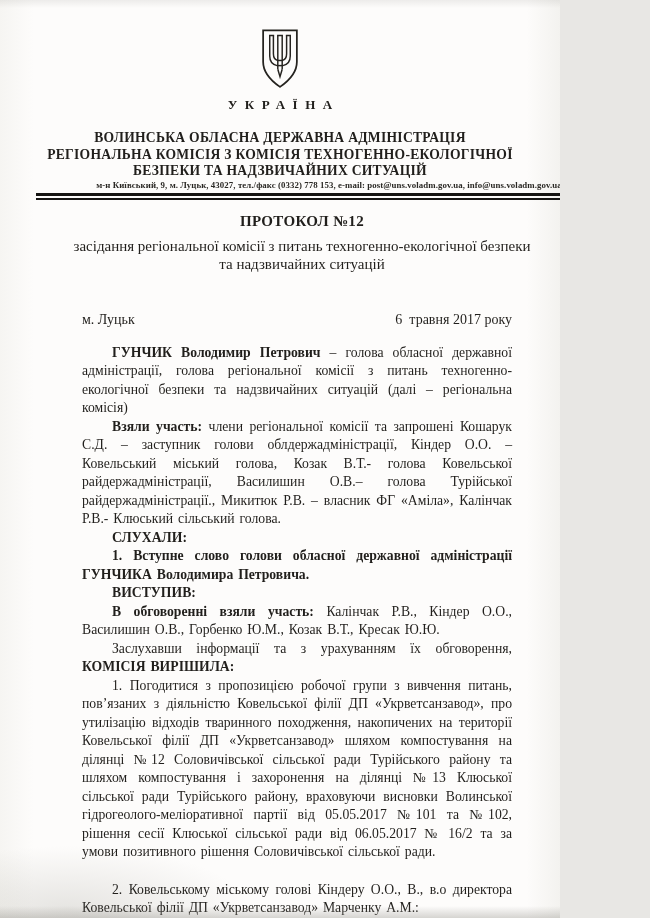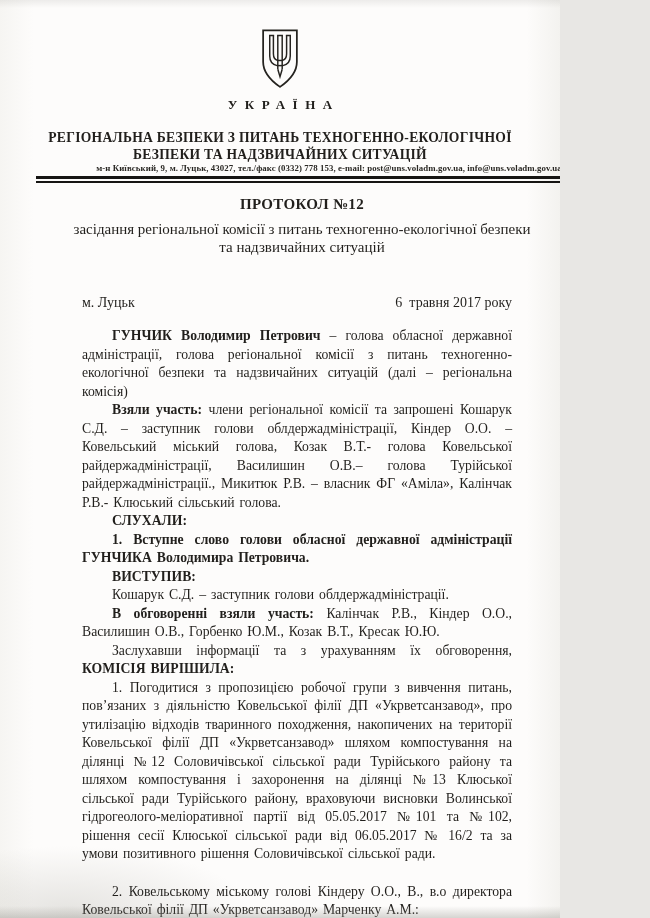--- a/index.html
+++ b/index.html
@@ -97,21 +97,22 @@
       <path class="tz" d="M33 10 V56"></path>
       <path class="tz" d="M26 51 H34"></path>
       <path class="tz" d="M27 44 H33"></path>
       <path class="tz" d="M27 56 L30 66 L33 56"></path>
       <path class="tz" d="M15 10 H22 M26 10 H34 M38 10 H45"></path>
     </svg>
 
     <div class="country">УКРАЇНА</div>
 
     <div class="org">
-      <div>РЕГІОНАЛЬНА БЕЗПЕКИ З ПИТАНЬ ТЕХНОГЕННО-ЕКОЛОГІЧНОЇ</div>
+      <div>ВОЛИНСЬКА ОБЛАСНА ДЕРЖАВНА АДМІНІСТРАЦІЯ</div>
+      <div>РЕГІОНАЛЬНА КОМІСІЯ З КОМІСІЯ ТЕХНОГЕННО-ЕКОЛОГІЧНОЇ</div>
       <div>БЕЗПЕКИ ТА НАДЗВИЧАЙНИХ СИТУАЦІЙ</div>
     </div>
 
     <div class="letterhead-bottom">
       <div class="addr">м-н Київський, 9, м. Луцьк, 43027, тел./факс (0332) 778 153, e-mail: post@uns.voladm.gov.ua, info@uns.voladm.gov.ua</div>
       <div class="rule"></div>
     </div>
   </div>
 
   <div class="titleblock">
@@ -141,23 +142,20 @@
 
     <p class="para bold-para">
       <span>1. Вступне слово голови обласної державної адміністрації ГУНЧИКА Володимира Петровича.</span>
     </p>
 
 
     <p class="para head-line">
       <span>ВИСТУПИВ:</span>
     </p>
 
-    <p class="para">
-      <span>Кошарук С.Д. – заступник голови облдержадміністрації.</span>
-    </p>
 
     <p class="para">
       <b>В обговоренні взяли участь:</b><span> Калінчак Р.В., Кіндер О.О., Василишин О.В., Горбенко Ю.М., Козак В.Т., Кресак Ю.Ю.</span>
     </p>
 
     <p class="para">
       <span>Заслухавши інформації та з урахуванням їх обговорення, </span><b>КОМІСІЯ ВИРІШИЛА:</b>
     </p>
 
     <p class="para">

